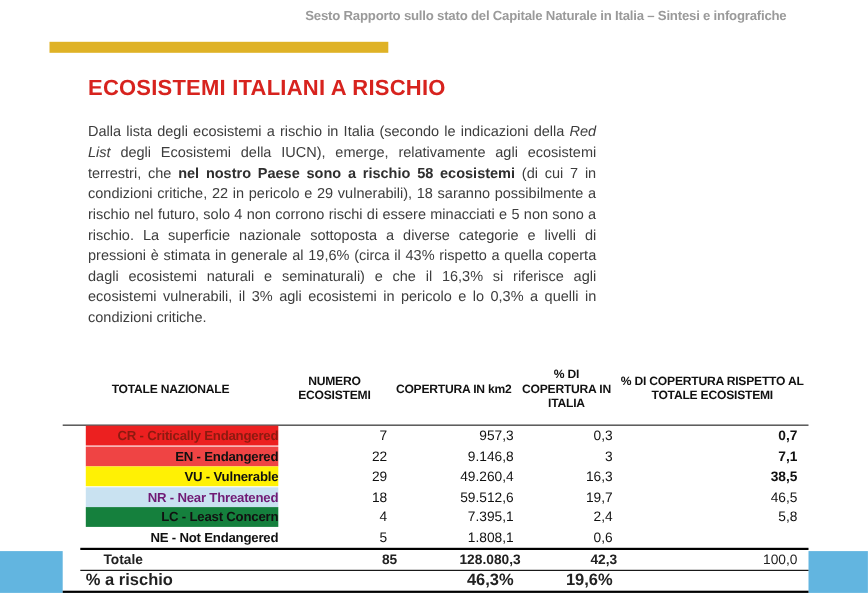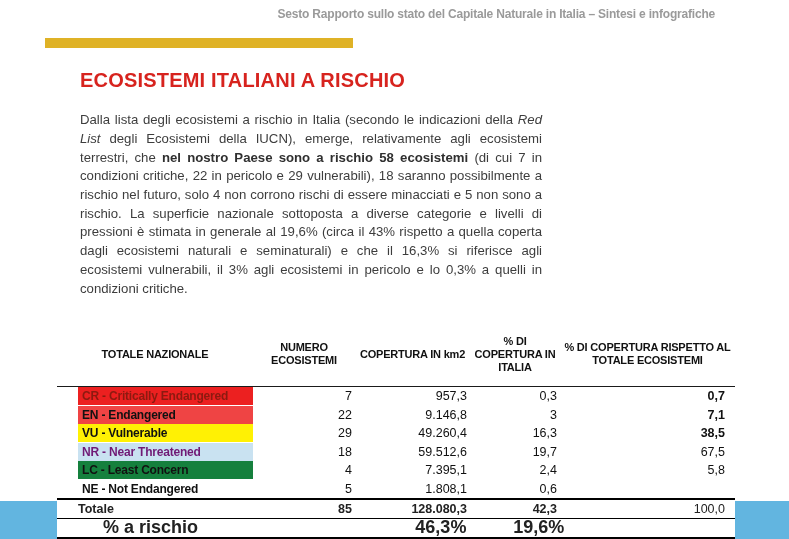--- a/index.html
+++ b/index.html
@@ -26,35 +26,35 @@
   .table-wrap{position:absolute;left:57px;top:322px;width:678px;background:#ffffff;z-index:2;}
   .thead{display:flex;height:64px;align-items:center;}
   .thead .hc{
     display:flex;align-items:center;justify-content:center;text-align:center;
     font-size:11px;font-weight:700;line-height:13px;letter-spacing:-0.2px;color:#111;
     height:100%;box-sizing:border-box;
   }
   .c1{width:196px;}.c2{width:102px;}.c3{width:115px;}.c4{width:90px;}.c5{width:175px;}
   .tbody{border-top:1.5px solid #1a1a1a;}
   .trow{display:flex;height:18.5px;align-items:center;}
-  .trow .cell{box-sizing:border-box;font-size:12.5px;color:#111;line-height:18.5px;}
+  .trow .cell{box-sizing:border-box;font-size:12.5px;color:#111;line-height:18.5px;text-align:right;}
   .num{text-align:right;padding-right:3px;}
   .c5.num{padding-right:10px;}
   .status-cell{padding-left:21px;box-sizing:border-box;}
   .swatch{
     display:block;width:175px;height:18px;line-height:18px;
     font-size:12px;font-weight:700;letter-spacing:-0.2px;padding-left:4px;
     box-sizing:border-box;white-space:nowrap;overflow:hidden;
   }
-  .totale-row{display:flex;height:18px;align-items:center;border-top:2px solid #000;border-bottom:1px solid #000;}
+  .totale-row{display:flex;height:18px;align-items:center;border-top:2px solid #000;border-bottom:1px solid #000;margin-left:16px;}
   .totale-row .cell{box-sizing:border-box;font-size:12.5px;font-weight:700;line-height:18px;}
   .totale-row .label{padding-left:21px;}
   .totale-row .reg{font-weight:400;}
   .rischio-row{display:flex;height:17.5px;align-items:center;border-bottom:2px solid #000;}
-  .rischio-row .cell{box-sizing:border-box;font-size:18px;font-weight:700;line-height:17.5px;margin-left:25px;}
+  .rischio-row .cell{box-sizing:border-box;font-size:15px;font-weight:700;line-height:17.5px;}
   .rischio-row .label{padding-left:21px;}
 </style>
 </head>
 <body>
 
 <div class="page">
 
   <div class="top-header">Sesto Rapporto sullo stato del Capitale Naturale in Italia – Sintesi e infografiche</div>
 
   <div class="yellow-bar" style="background: rgb(223, 178, 38);"></div>
@@ -103,21 +103,21 @@
         <div class="cell c4 num">16,3</div>
         <div class="cell c5 num" style="font-weight: 700;">38,5</div>
       </div>
       <div class="trow">
         <div class="cell c1 status-cell">
             <span class="swatch" style="background: rgb(201, 226, 241); color: #701a75;">NR - Near Threatened</span>
           </div>
         <div class="cell c2 num">18</div>
         <div class="cell c3 num">59.512,6</div>
         <div class="cell c4 num">19,7</div>
-        <div class="cell c5 num">67,5</div>
+        <div class="cell c5 num">46,5</div>
       </div>
       <div class="trow">
         <div class="cell c1 status-cell">
             <span class="swatch" style="background: #15803d; color: rgb(17, 17, 17);">LC - Least Concern</span>
           </div>
         <div class="cell c2 num">4</div>
         <div class="cell c3 num">7.395,1</div>
         <div class="cell c4 num">2,4</div>
         <div class="cell c5 num">5,8</div>
       </div>

